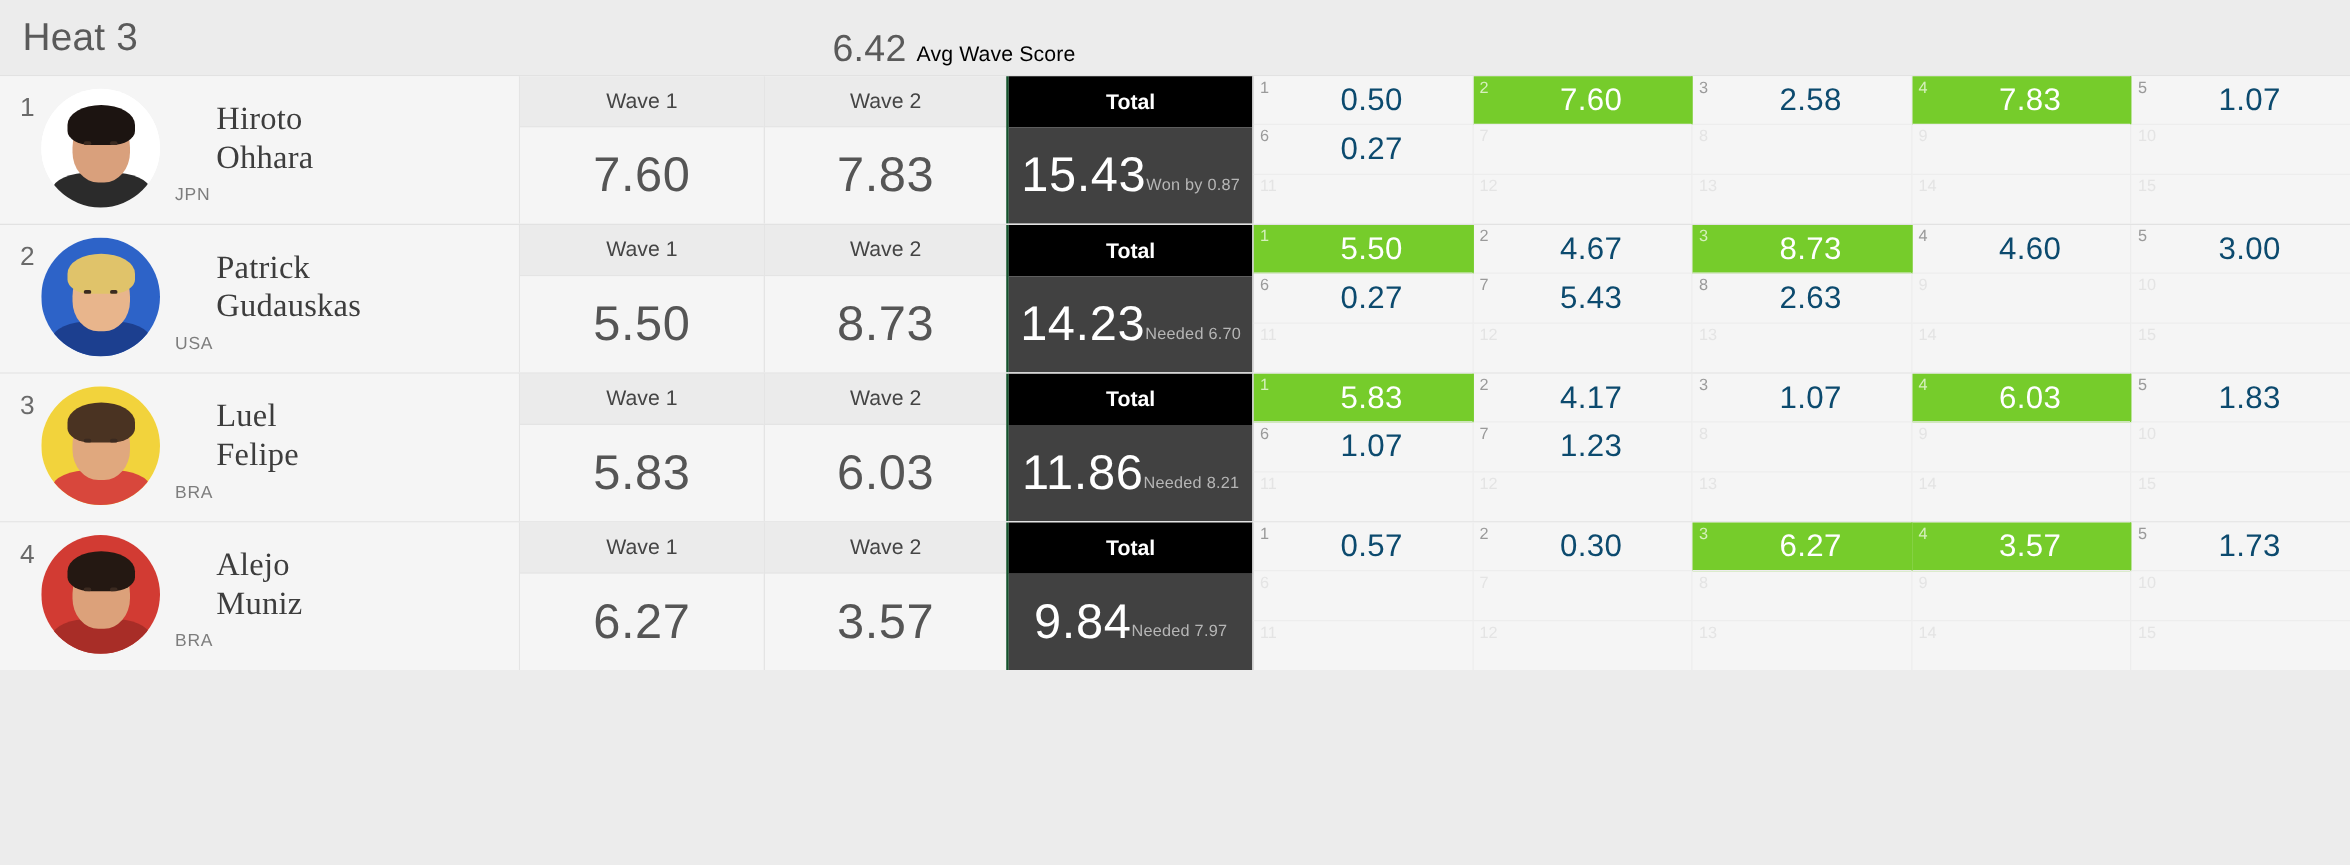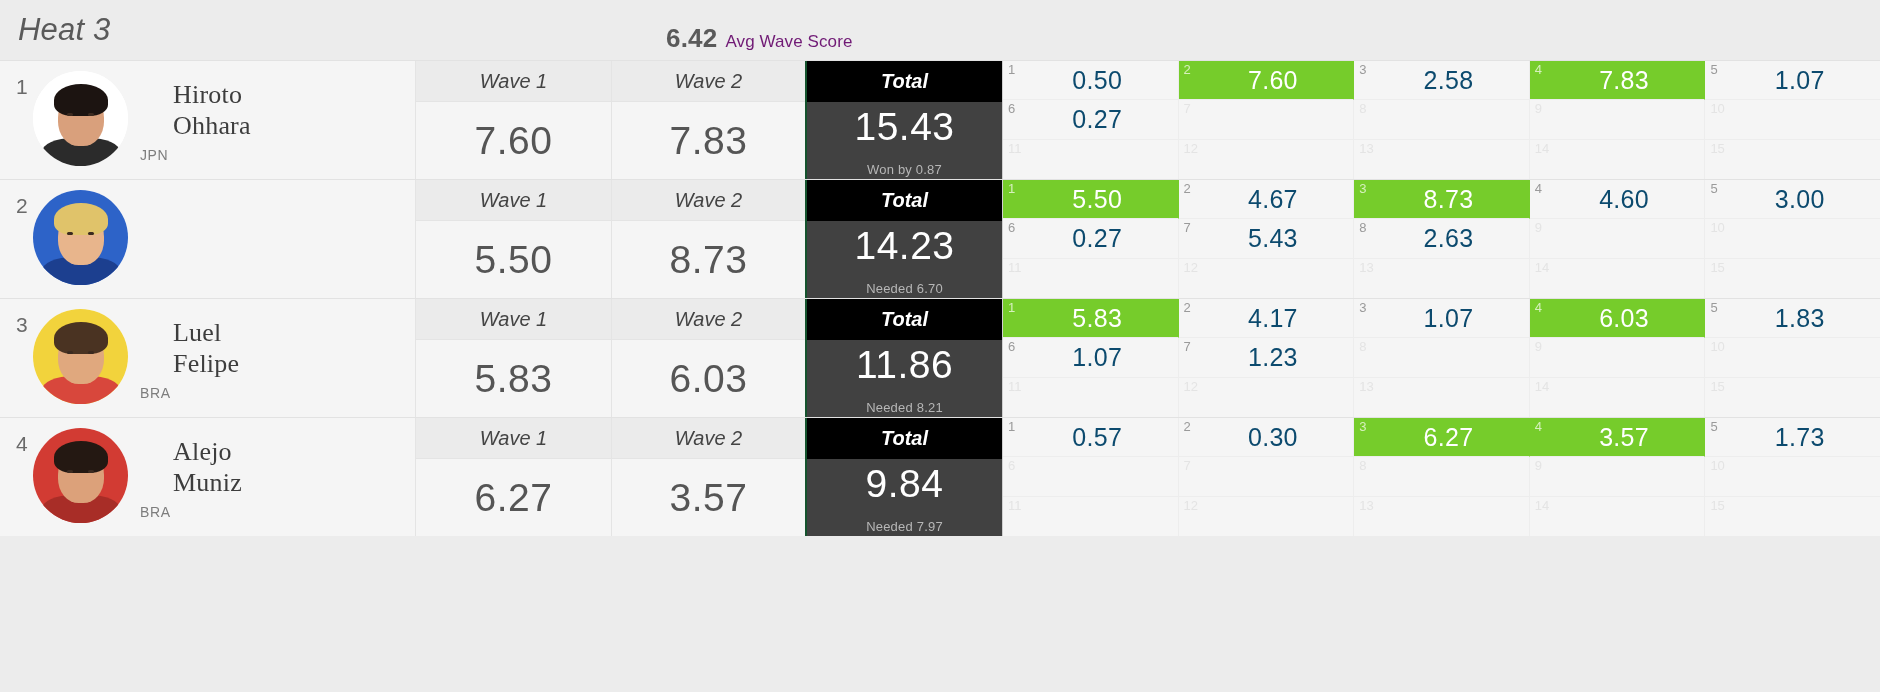--- a/index.html
+++ b/index.html
@@ -8,25 +8,25 @@
     background: #ffffff;
     font-family: "Liberation Sans", sans-serif;
     -webkit-font-smoothing: antialiased;
   }
   #app { width: 1880px; height: 692px; background: #ececec; position: relative; overflow: hidden; }
 
   
   .heat-header { height: 60px; position: relative; background: #ececec; }
   .heat-title {
     position: absolute; left: 18px; top: 12px;
-    font-size: 31px; color: #5a5a5a; font-weight: 400; letter-spacing: .2px; font-style: italic;
+    font-size: 31px; color: #5a5a5a; font-weight: 400; letter-spacing: .2px;
   }
   .avg-wrap { position: absolute; left: 666px; top: 23px; display: flex; align-items: baseline; }
-  .avg-value { font-size: 26px; color: #5a5a5a; letter-spacing: .2px; font-weight: bold; }
-  .avg-label { font-size: 17px; color: #701a75; margin-left: 8px; letter-spacing: .1px; }
+  .avg-value { font-size: 30px; color: #5a5a5a; letter-spacing: .2px; }
+  .avg-label { font-size: 17px; color: #000000; margin-left: 8px; letter-spacing: .1px; }
 
   
   .rows { position: relative; }
   .row { position: relative; height: 119px; background: #f5f5f5; border-top: 1px solid #e2e2e2; display: flex; }
   .row:first-child { border-top: 1px solid #e2e2e2; }
 
   
   .athlete { width: 415px; position: relative; flex: 0 0 415px; background: #f5f5f5; }
   .rank { position: absolute; left: 16px; top: 14px; font-size: 21px; color: #6a6a6a; }
   .avatar {
@@ -59,29 +59,29 @@
   .country { font-size: 14px; color: #7d7d7d; margin-top: 6px; letter-spacing: .6px; }
 
   
   .scorecols { display: flex; flex: 0 0 587px; }
   .scol { width: 195px; border-left: 1px solid #e4e4e4; display: flex; flex-direction: column; }
   .scol.w1 { width: 196px; }
   .scol.w2 { width: 194px; }
   .scol.total { width: 197px; border-left: 2px solid #14532d; }
   .scol-head {
     height: 41px; background: #ebebeb; display: flex; align-items: center; justify-content: center;
-    font-size: 20px; color: #444; border-bottom: 1px solid #e4e4e4; font-style: italic;
+    font-size: 17px; color: #444; border-bottom: 1px solid #e4e4e4;
   }
   .scol-body {
     flex: 1; background: #f5f5f5; display: flex; align-items: center; justify-content: center;
     font-size: 39px; color: #555; letter-spacing: .5px;
   }
   .scol.total .scol-head { background: #000000; color: #ffffff; font-weight: bold; border-bottom: none; }
   .scol.total .scol-body {
-    background: #414141; color: #ffffff; flex-direction: column; justify-content: center; padding-top: 0;
+    background: #414141; color: #ffffff; flex-direction: row; justify-content: center; padding-top: 0;
   }
   .total-val { font-size: 39px; letter-spacing: .5px; line-height: 44px; }
   .total-note { font-size: 13px; color: #b6b6b6; margin-top: 13px; letter-spacing: .2px; }
 
   
   .wavegrid { flex: 1; display: flex; flex-direction: column; border-left: 1px solid #cfcfcf; background: #f5f5f5; }
   .wgrow { display: flex; flex: 1; }
   .wcell {
     flex: 1; position: relative; border-right: 1px solid #ededed; border-bottom: 1px solid #ededed;
     display: flex; align-items: center; justify-content: center;
@@ -220,20 +220,25 @@
         <div class="athlete">
           <div class="rank">2</div>
           <div class="avatar">
             <div class="bg" style="background:#2d63c8"></div>
             <div class="body" style="background:#1c3f8f"></div>
             <div class="head" style="background:#e8b58c"></div>
             <div class="hair" style="background:#e0c36a"></div>
             <div class="eyeL"></div>
             <div class="eyeR"></div>
           </div>
+          <div class="name-block">
+            <div class="fname">Patrick</div>
+            <div class="lname">Gudauskas</div>
+            <div class="country">USA</div>
+          </div>
         </div>
         <div class="scorecols">
           <div class="scol w1">
             <div class="scol-head">Wave 1</div>
             <div class="scol-body">5.50</div>
           </div>
           <div class="scol w2">
             <div class="scol-head">Wave 2</div>
             <div class="scol-body">8.73</div>
           </div>

